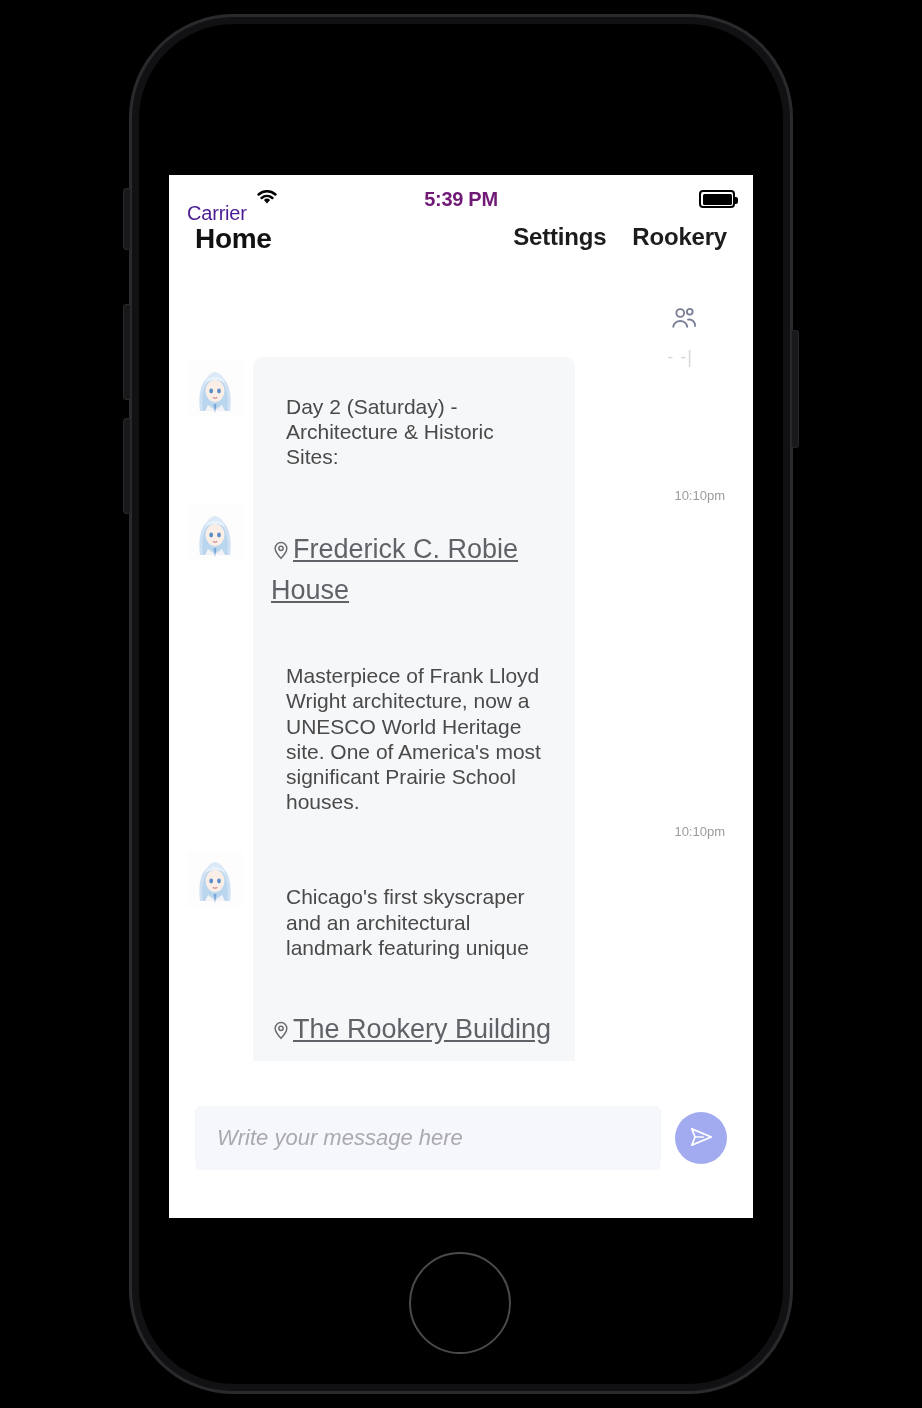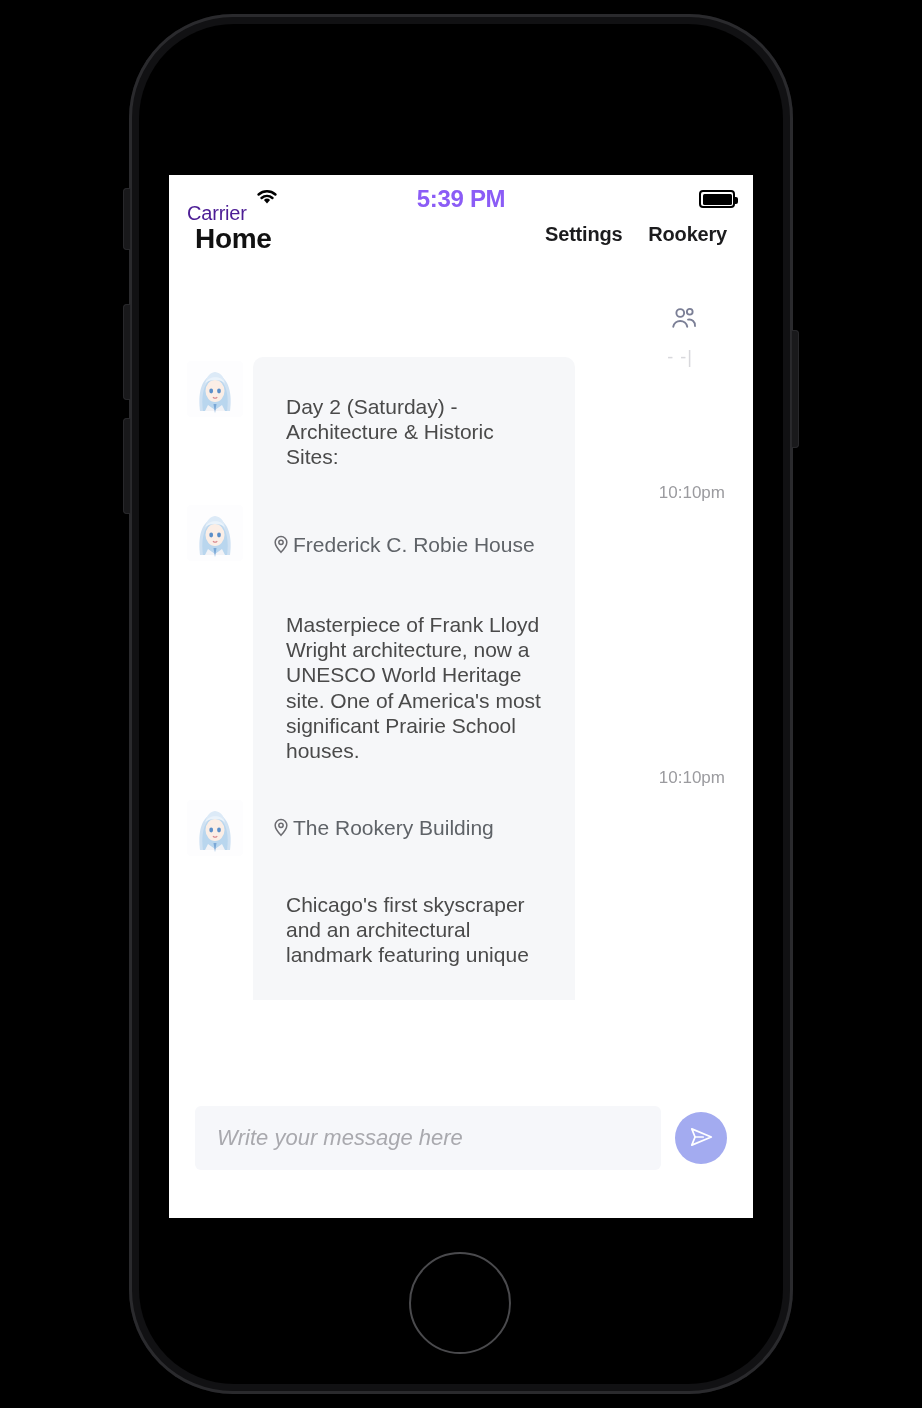--- a/index.html
+++ b/index.html
@@ -64,21 +64,21 @@
     display: flex;
     align-items: center;
     padding: 0 18px;
     background: #ffffff;
   }
   .status-left { display: flex; align-items: center; gap: 8px; }
   .status-carrier { font-size: 20px; color: #4c1d95; letter-spacing: -0.2px; margin-top: 28px; }
   .wifi-icon { display: block; }
   .status-time {
     position: absolute; left: 0; right: 0; text-align: center;
-    font-size: 24px; font-weight: 600; color: #8b5cf6; letter-spacing: -0.3px;
+    font-size: 20px; font-weight: 600; color: #701a75; letter-spacing: -0.3px;
     pointer-events: none;
   }
   .status-right { margin-left: auto; display: flex; align-items: center; }
   .battery {
     position: relative;
     width: 36px; height: 18px;
     border: 2px solid #000;
     border-radius: 4px;
     padding: 1.5px;
   }
@@ -90,21 +90,21 @@
 
   
   .nav-header {
     flex: 0 0 68px;
     display: flex; align-items: flex-start;
     padding: 0 26px 0 26px;
     background: #ffffff;
   }
   .nav-title { font-size: 28px; font-weight: 700; color: #111; letter-spacing: -0.3px; }
   .nav-actions { margin-left: auto; display: flex; align-items: center; gap: 26px; }
-  .nav-action { font-size: 20px; font-weight: 600; color: #1c1c1e; letter-spacing: -0.2px; cursor: pointer; }
+  .nav-action { font-size: 24px; font-weight: 600; color: #1c1c1e; letter-spacing: -0.2px; cursor: pointer; }
 
   
   .chat-toolbar {
     flex: 0 0 52px;
     position: relative;
     background: #ffffff;
   }
   .group-icon-wrap {
     position: absolute; right: 54px; top: 12px;
     width: 30px; height: 30px; cursor: pointer;
@@ -148,30 +148,31 @@
     line-height: 1.2;
   }
   .bubble.top { border-radius: 10px 10px 0 0; padding-top: 22px; }
   .bubble.mid { border-radius: 0; }
   .bubble.pad-tight { padding-top: 4px; padding-bottom: 6px; }
 
   .bubble p { margin: 15px; }
   .place-link {
     display: inline;
     color: #5f6368;
-    font-size: 21px;
+    text-decoration: underline;
+    font-size: 27px;
     line-height: 1.55;
     cursor: pointer;
   }
   .pin-icon { vertical-align: -2px; margin-right: 2px; }
 
   .msg-time {
     position: absolute;
     right: 10px;
-    font-size: 17px;
+    font-size: 13px;
     color: #9b9b9f;
     white-space: nowrap;
   }
 
   
   .composer {
     flex: 0 0 96px;
     display: flex;
     align-items: center;
     gap: 14px;
@@ -326,28 +327,28 @@
             <path d="M18 24 C19 14 25 11 28 11 C31 11 38 14 38 24 C36 19 32 17 28 17 C24 17 20 19 18 24 Z" fill="#dceaf7"></path>
             <path d="M18.5 22 C21 15 35 14 37.5 22 C34 18 22 18 18.5 22 Z" fill="#eaf3fb"></path>
             <ellipse cx="24.2" cy="30" rx="1.9" ry="2.4" fill="#5b8fc9"></ellipse>
             <ellipse cx="32" cy="30" rx="1.9" ry="2.4" fill="#5b8fc9"></ellipse>
             <path d="M26.3 36.5 q1.8 1.4 3.6 0" stroke="#d98a90" stroke-width="1.2" fill="none" stroke-linecap="round"></path>
             <path d="M21 44 L28 49 L35 44 L38 50 L18 50 Z" fill="#f3f3f6"></path>
             <path d="M26.5 43 L28 52 L29.5 43 Z" fill="#7aa7d6"></path>
           </svg>
         </div>
         <div class="bubble-col">
+          <div class="bubble mid" style="padding-top:22px;padding-bottom:18px;">
+            <p>Chicago's first skyscraper and an architectural landmark featuring unique</p>
+          </div>
           <div class="bubble mid" style="padding-top:16px;padding-bottom:10px;">
             <span class="place-link"><svg class="pin-icon" width="20" height="20" viewBox="0 0 24 24" fill="none" stroke="#6b6b70" stroke-width="1.8">
                   <path d="M12 22 s7-7.2 7-12a7 7 0 1 0-14 0c0 4.8 7 12 7 12Z"></path>
                   <circle cx="12" cy="10" r="2.6"></circle>
                 </svg><span>The Rookery Building</span></span>
-          </div>
-          <div class="bubble mid" style="padding-top:22px;padding-bottom:18px;">
-            <p>Chicago's first skyscraper and an architectural landmark featuring unique</p>
           </div>
         </div>
       </div>
 
     </div>
 
     <div class="composer">
       <input class="msg-input" type="text" placeholder="Write your message here" style="">
       <button class="send-btn">
         <span>

